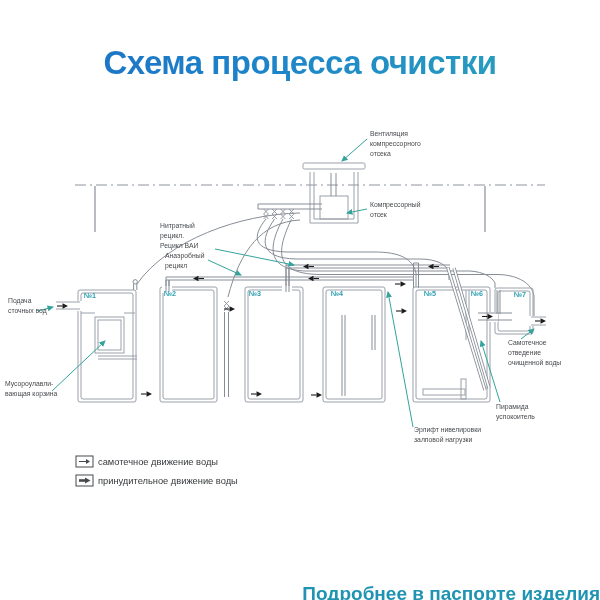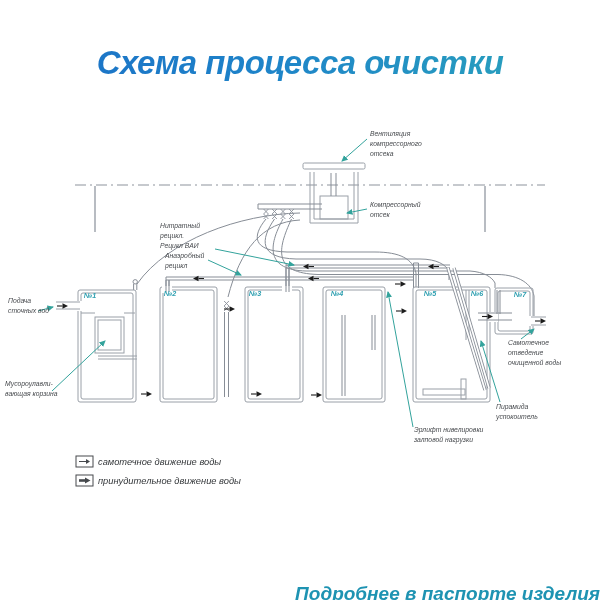--- a/index.html
+++ b/index.html
@@ -1,17 +1,17 @@
 <!DOCTYPE html>
 <html><head>
 <meta charset="utf-8">
 <style>
   html,body{margin:0;padding:0;}
   body{width:600px;height:600px;background:#ffffff;font-family:"Liberation Sans",sans-serif;}
-  .page{position:relative;width:600px;height:600px;background:#fff;overflow:hidden;font-style:italic;}
+  .page{position:relative;width:600px;height:600px;background:#fff;overflow:hidden;}
   .title{
     position:absolute;top:44px;left:0;width:600px;margin:0;
     text-align:center;font-size:33px;font-weight:800;letter-spacing:-0.5px;
     background:linear-gradient(90deg,#1b6ec6 0%,#1e84c9 45%,#2ba6ba 100%);
     -webkit-background-clip:text;background-clip:text;
     -webkit-text-fill-color:transparent;color:transparent;
   }
   .footer{
     position:absolute;top:583px;left:0;width:600px;
     text-align:right;font-size:19px;font-weight:700;color:#1e93b2;

